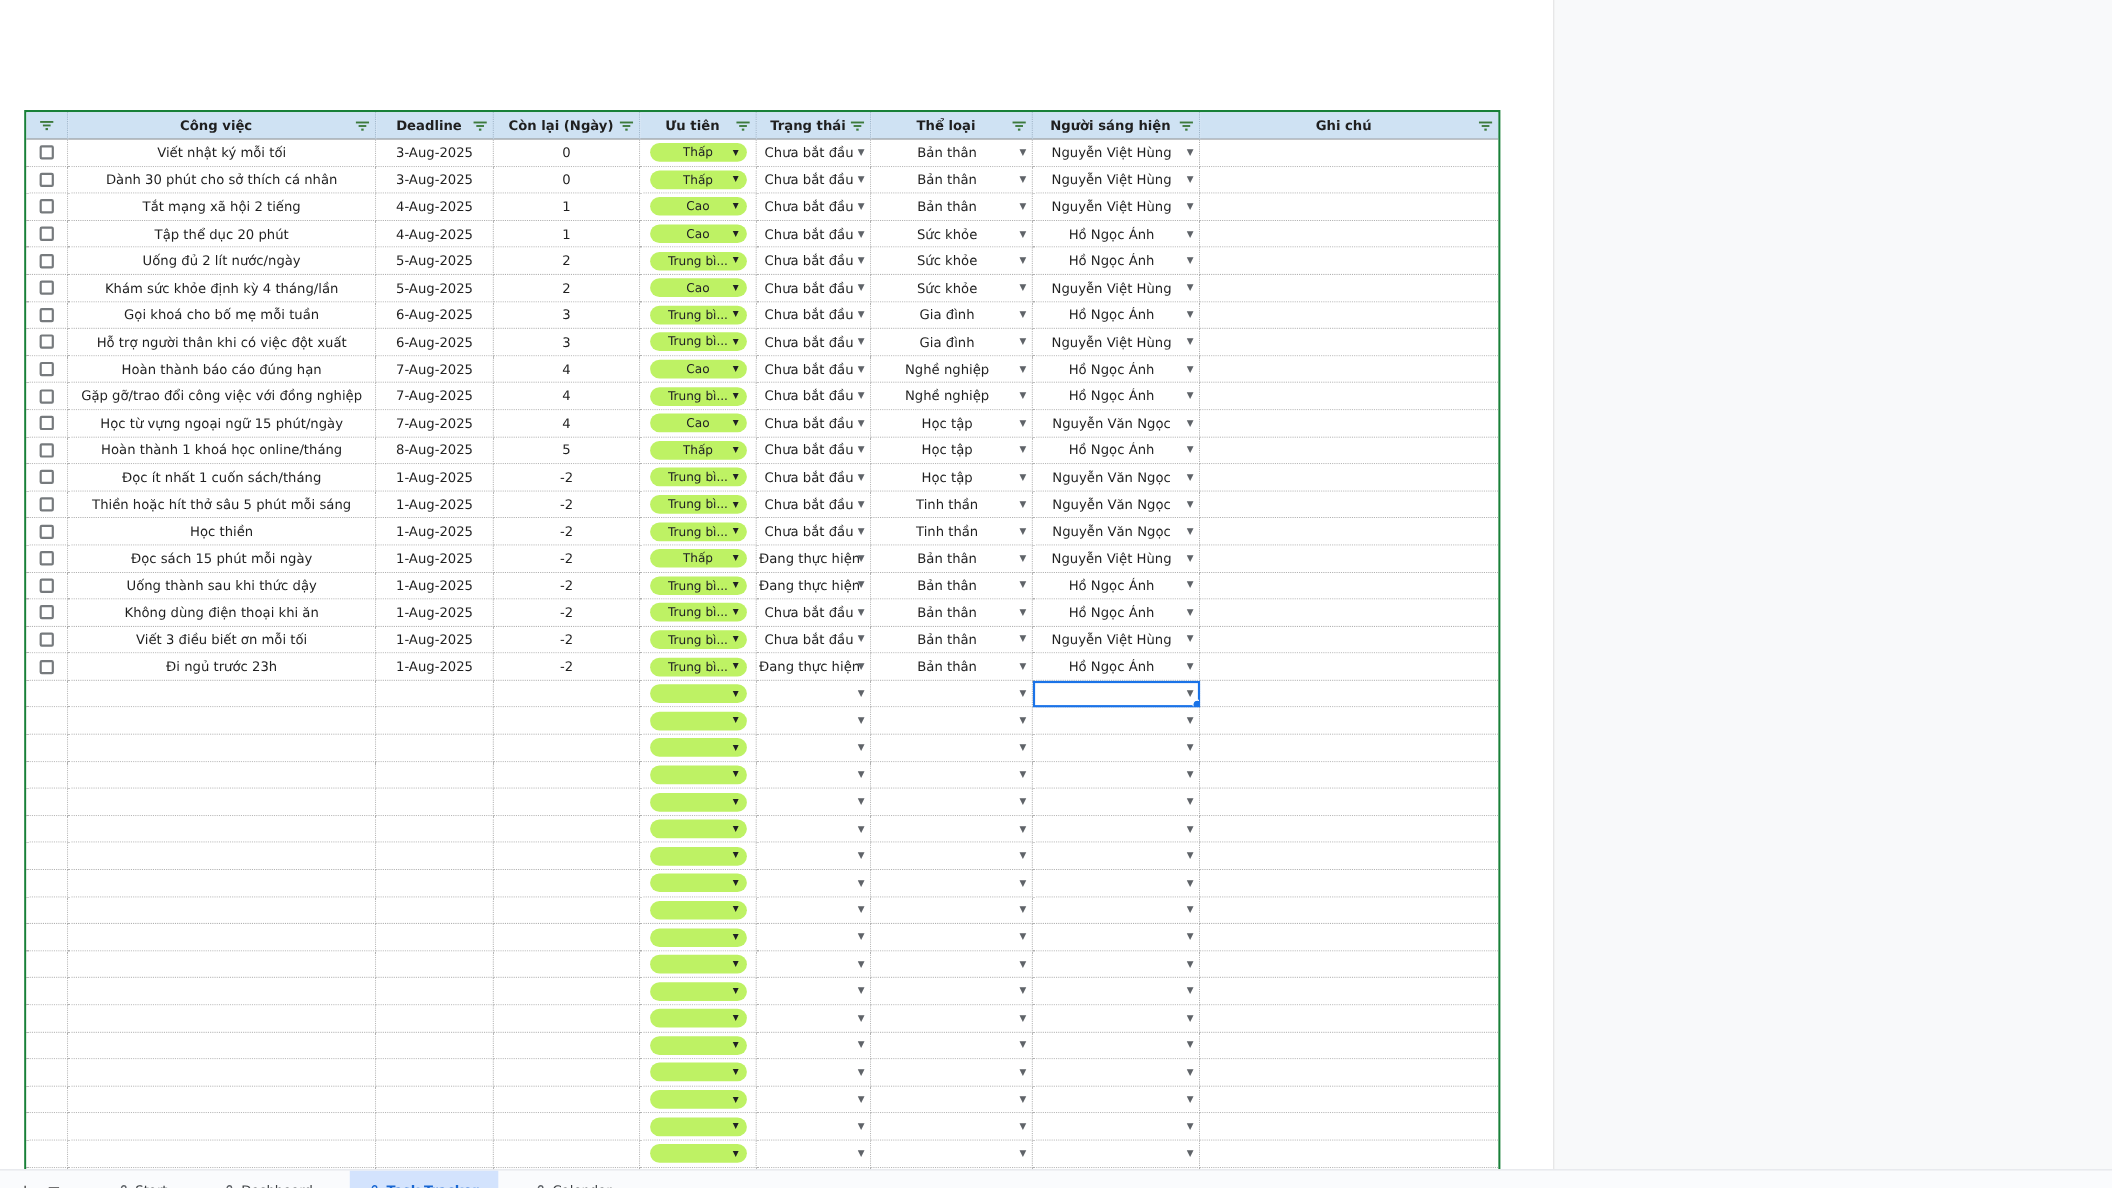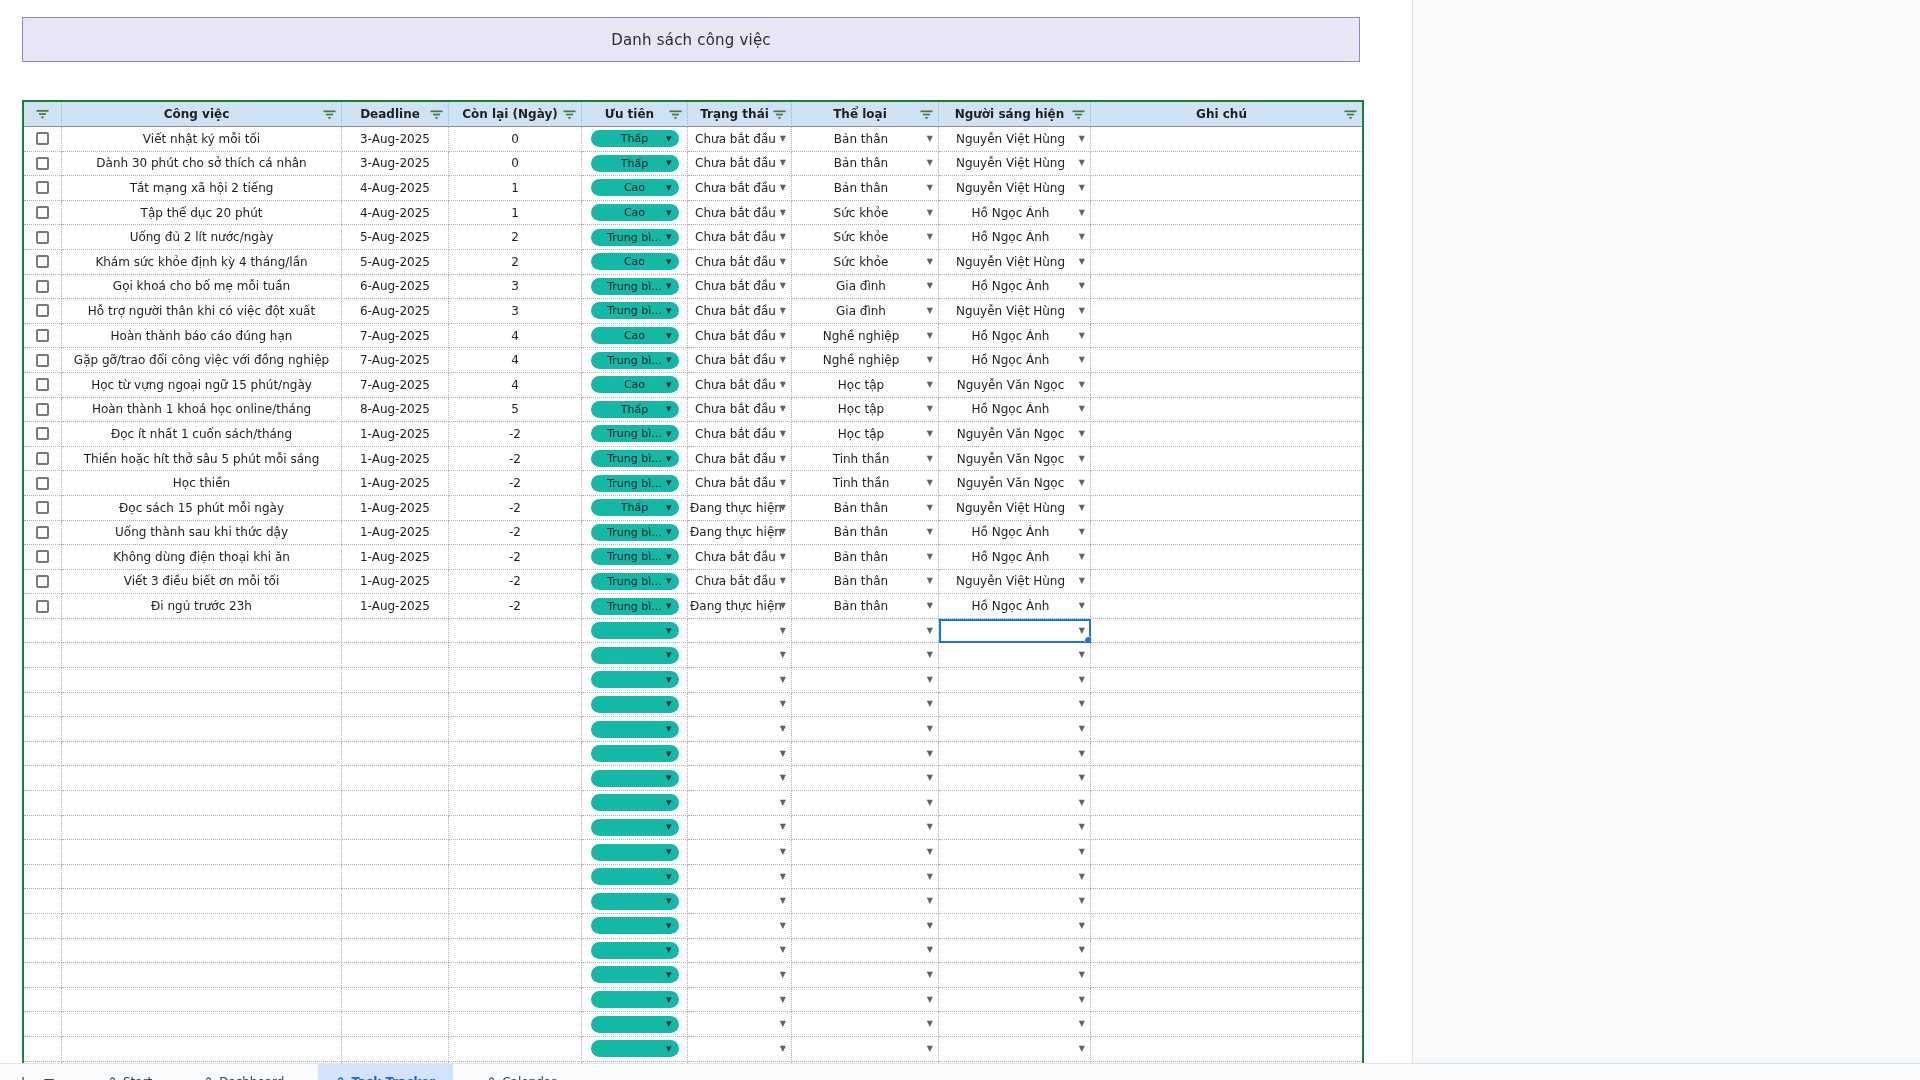--- a/index.html
+++ b/index.html
@@ -32,21 +32,21 @@
   .filter-btn { position:absolute; right:5px; top:50%; transform:translateY(-50%);
     width:14px; height:13px; display:flex; align-items:center; justify-content:center; }
   .filter-btn.centered { position:static; transform:none; }
   .filter-btn svg { display:block; }
 
   .checkbox { width:13px; height:13px; border:2px solid #767a7d; border-radius:2px;
     background:#fff; }
 
   .chip { position:relative; display:inline-flex; align-items:center;
     justify-content:center; width:88px; height:17px; border-radius:9px;
-    background:#14b8a6; font-size:11px; color:#202124; }
+    background:#bef264; font-size:11px; color:#202124; }
   .chip-text { max-width:60px; overflow:hidden; }
   .chip-arrow { position:absolute; right:7px; top:50%; transform:translateY(-50%);
     font-size:7px; color:#202124; line-height:1; }
 
   .dd-text { max-width:100%; overflow:hidden; padding:0 10px 0 2px; }
   .dd-arrow { position:absolute; right:5px; top:50%; transform:translateY(-50%);
     font-size:8px; color:#5f6368; line-height:1; }
 
   .cell.selected { outline:2px solid #1a73e8; outline-offset:-2px; z-index:3; }
   .fill-handle { position:absolute; right:-3px; bottom:-3px; width:9px; height:9px;
@@ -66,23 +66,20 @@
   .sheet-tab { display:flex; align-items:center; gap:6px; padding:0 18px;
     height:36px; font-size:12px; color:#3c4043; margin-right:16px; }
   .sheet-tab.active { background:#d3e3fd; color:#1967d2; font-weight:bold;
     margin-right:16px; }
   .lock-icon svg { display:block; }
 </style>
 </head>
 <body>
 
 <div class="sheet-area">
-  <div class="title-banner">
-    <span>Danh sách công việc</span>
-  </div>
 
   <div class="task-table" id="task-grid" style="grid-template-columns: 38px 280px 107px 133px 106px 104px 147px 152px 271px; grid-template-rows: 25px; margin-top: 10px;">
       <div class="cell header-cell">
         <span class="filter-btn centered">
           <svg width="13" height="12" viewBox="0 0 13 12">
             <rect x="0.5" y="2" width="12" height="1.7" fill="#3c7a3c"></rect>
             <rect x="3" y="5.2" width="7" height="1.7" fill="#3c7a3c"></rect>
             <rect x="5.4" y="8.4" width="2.2" height="1.9" fill="#3c7a3c"></rect>
           </svg>
         </span>

